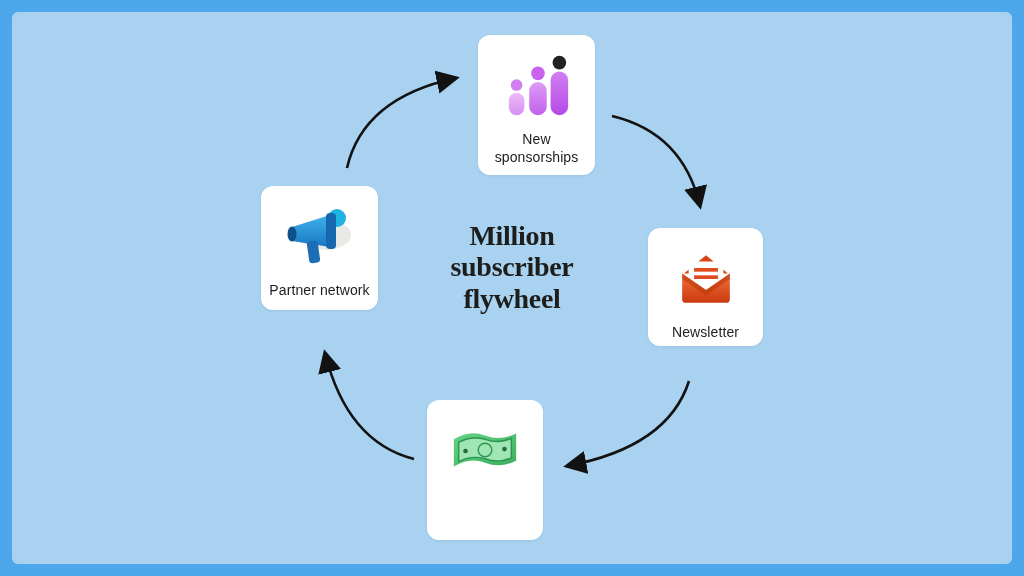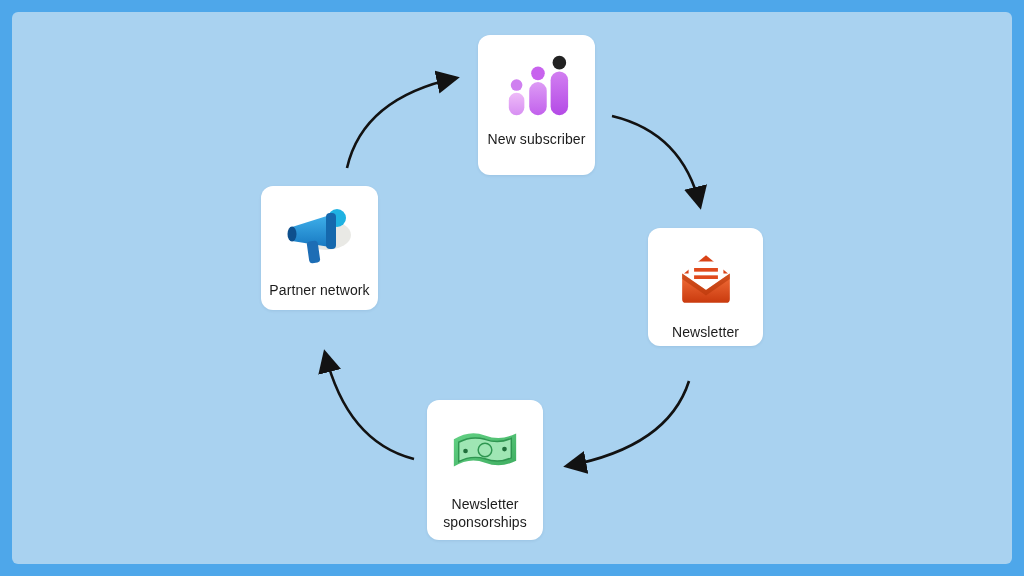--- a/index.html
+++ b/index.html
@@ -85,20 +85,21 @@
       <marker id="ah" markerWidth="10" markerHeight="10" refX="7.5" refY="4.5" orient="auto">
         <path d="M0,0 L9,4.5 L0,9 Z" fill="#121212"></path>
       </marker>
     </defs>
     <path d="M 347 168 Q 363 98 456 78" fill="none" stroke="#121212" stroke-width="2.6" marker-end="url(#ah)"></path>
     <path d="M 612 116 Q 683 133 700 206" fill="none" stroke="#121212" stroke-width="2.6" marker-end="url(#ah)"></path>
     <path d="M 689 381 Q 668 447 567 466" fill="none" stroke="#121212" stroke-width="2.6" marker-end="url(#ah)"></path>
     <path d="M 414 459 Q 347 442 325 353" fill="none" stroke="#121212" stroke-width="2.6" marker-end="url(#ah)"></path>
   </svg>
 
+  <div class="center-title">Million subscriber flywheel</div>
 
   <div class="node node-top">
     <div class="icon-wrap">
       <svg width="70" height="70" viewBox="0 0 72 72">
         <defs>
           <linearGradient id="p1" x1="0" y1="0" x2="0" y2="1">
             <stop offset="0" stop-color="#eebbf8"></stop>
               <stop offset="1" stop-color="#d78ff2"></stop>
           </linearGradient>
           <linearGradient id="p2" x1="0" y1="0" x2="0" y2="1">
@@ -111,21 +112,21 @@
           </linearGradient>
         </defs>
         <circle cx="15" cy="35" r="6" fill="#cf7ff0"></circle>
         <rect x="7" y="43" width="16" height="23" rx="8" fill="url(#p1)"></rect>
         <circle cx="37" cy="23" r="7" fill="#c863ee"></circle>
         <rect x="28" y="32" width="18" height="34" rx="9" fill="url(#p2)"></rect>
         <circle cx="59" cy="12" r="7" fill="#222222"></circle>
         <rect x="50" y="21" width="18" height="45" rx="9" fill="url(#p3)"></rect>
       </svg>
     </div>
-    <div class="node-label">New subscriber</div>
+    <div class="node-label">New sponsorships</div>
   </div>
 
   <div class="node node-right">
     <div class="icon-wrap">
       <svg width="66" height="66" viewBox="0 0 72 72">
         <defs>
           <linearGradient id="env" x1="0" y1="0" x2="0" y2="1">
             <stop offset="0" stop-color="#f4713c"></stop>
               <stop offset="1" stop-color="#c93a0e"></stop>
           </linearGradient>
@@ -151,21 +152,20 @@
               <stop offset="1" stop-color="#3fae61"></stop>
           </linearGradient>
         </defs>
         <path d="M6 14 Q22 4 38 10 Q54 16 70 8 L70 36 Q54 44 38 38 Q22 32 6 42 Z" fill="url(#bill)"></path>
         <path d="M11 17 Q24 10 38 14 Q52 19 65 13 L65 33 Q52 39 38 34 Q24 30 11 37 Z" fill="#9fe6b4" stroke="#2f9651" stroke-width="1.5"></path>
         <ellipse cx="38" cy="25" rx="7" ry="7" fill="none" stroke="#2f9651" stroke-width="1.5"></ellipse>
         <circle cx="18" cy="26" r="2.4" fill="#1f6e3a"></circle>
         <circle cx="58" cy="24" r="2.4" fill="#1f6e3a"></circle>
       </svg>
     </div>
-    <div class="node-label">Newsletter sponsorships</div>
   </div>
 
   <div class="node node-left">
     <div class="icon-wrap">
       <svg width="72" height="72" viewBox="0 0 72 72">
         <defs>
           <linearGradient id="horn" x1="0" y1="0" x2="0" y2="1">
             <stop offset="0" stop-color="#3fb0ea"></stop>
               <stop offset="1" stop-color="#1879c2"></stop>
           </linearGradient>

